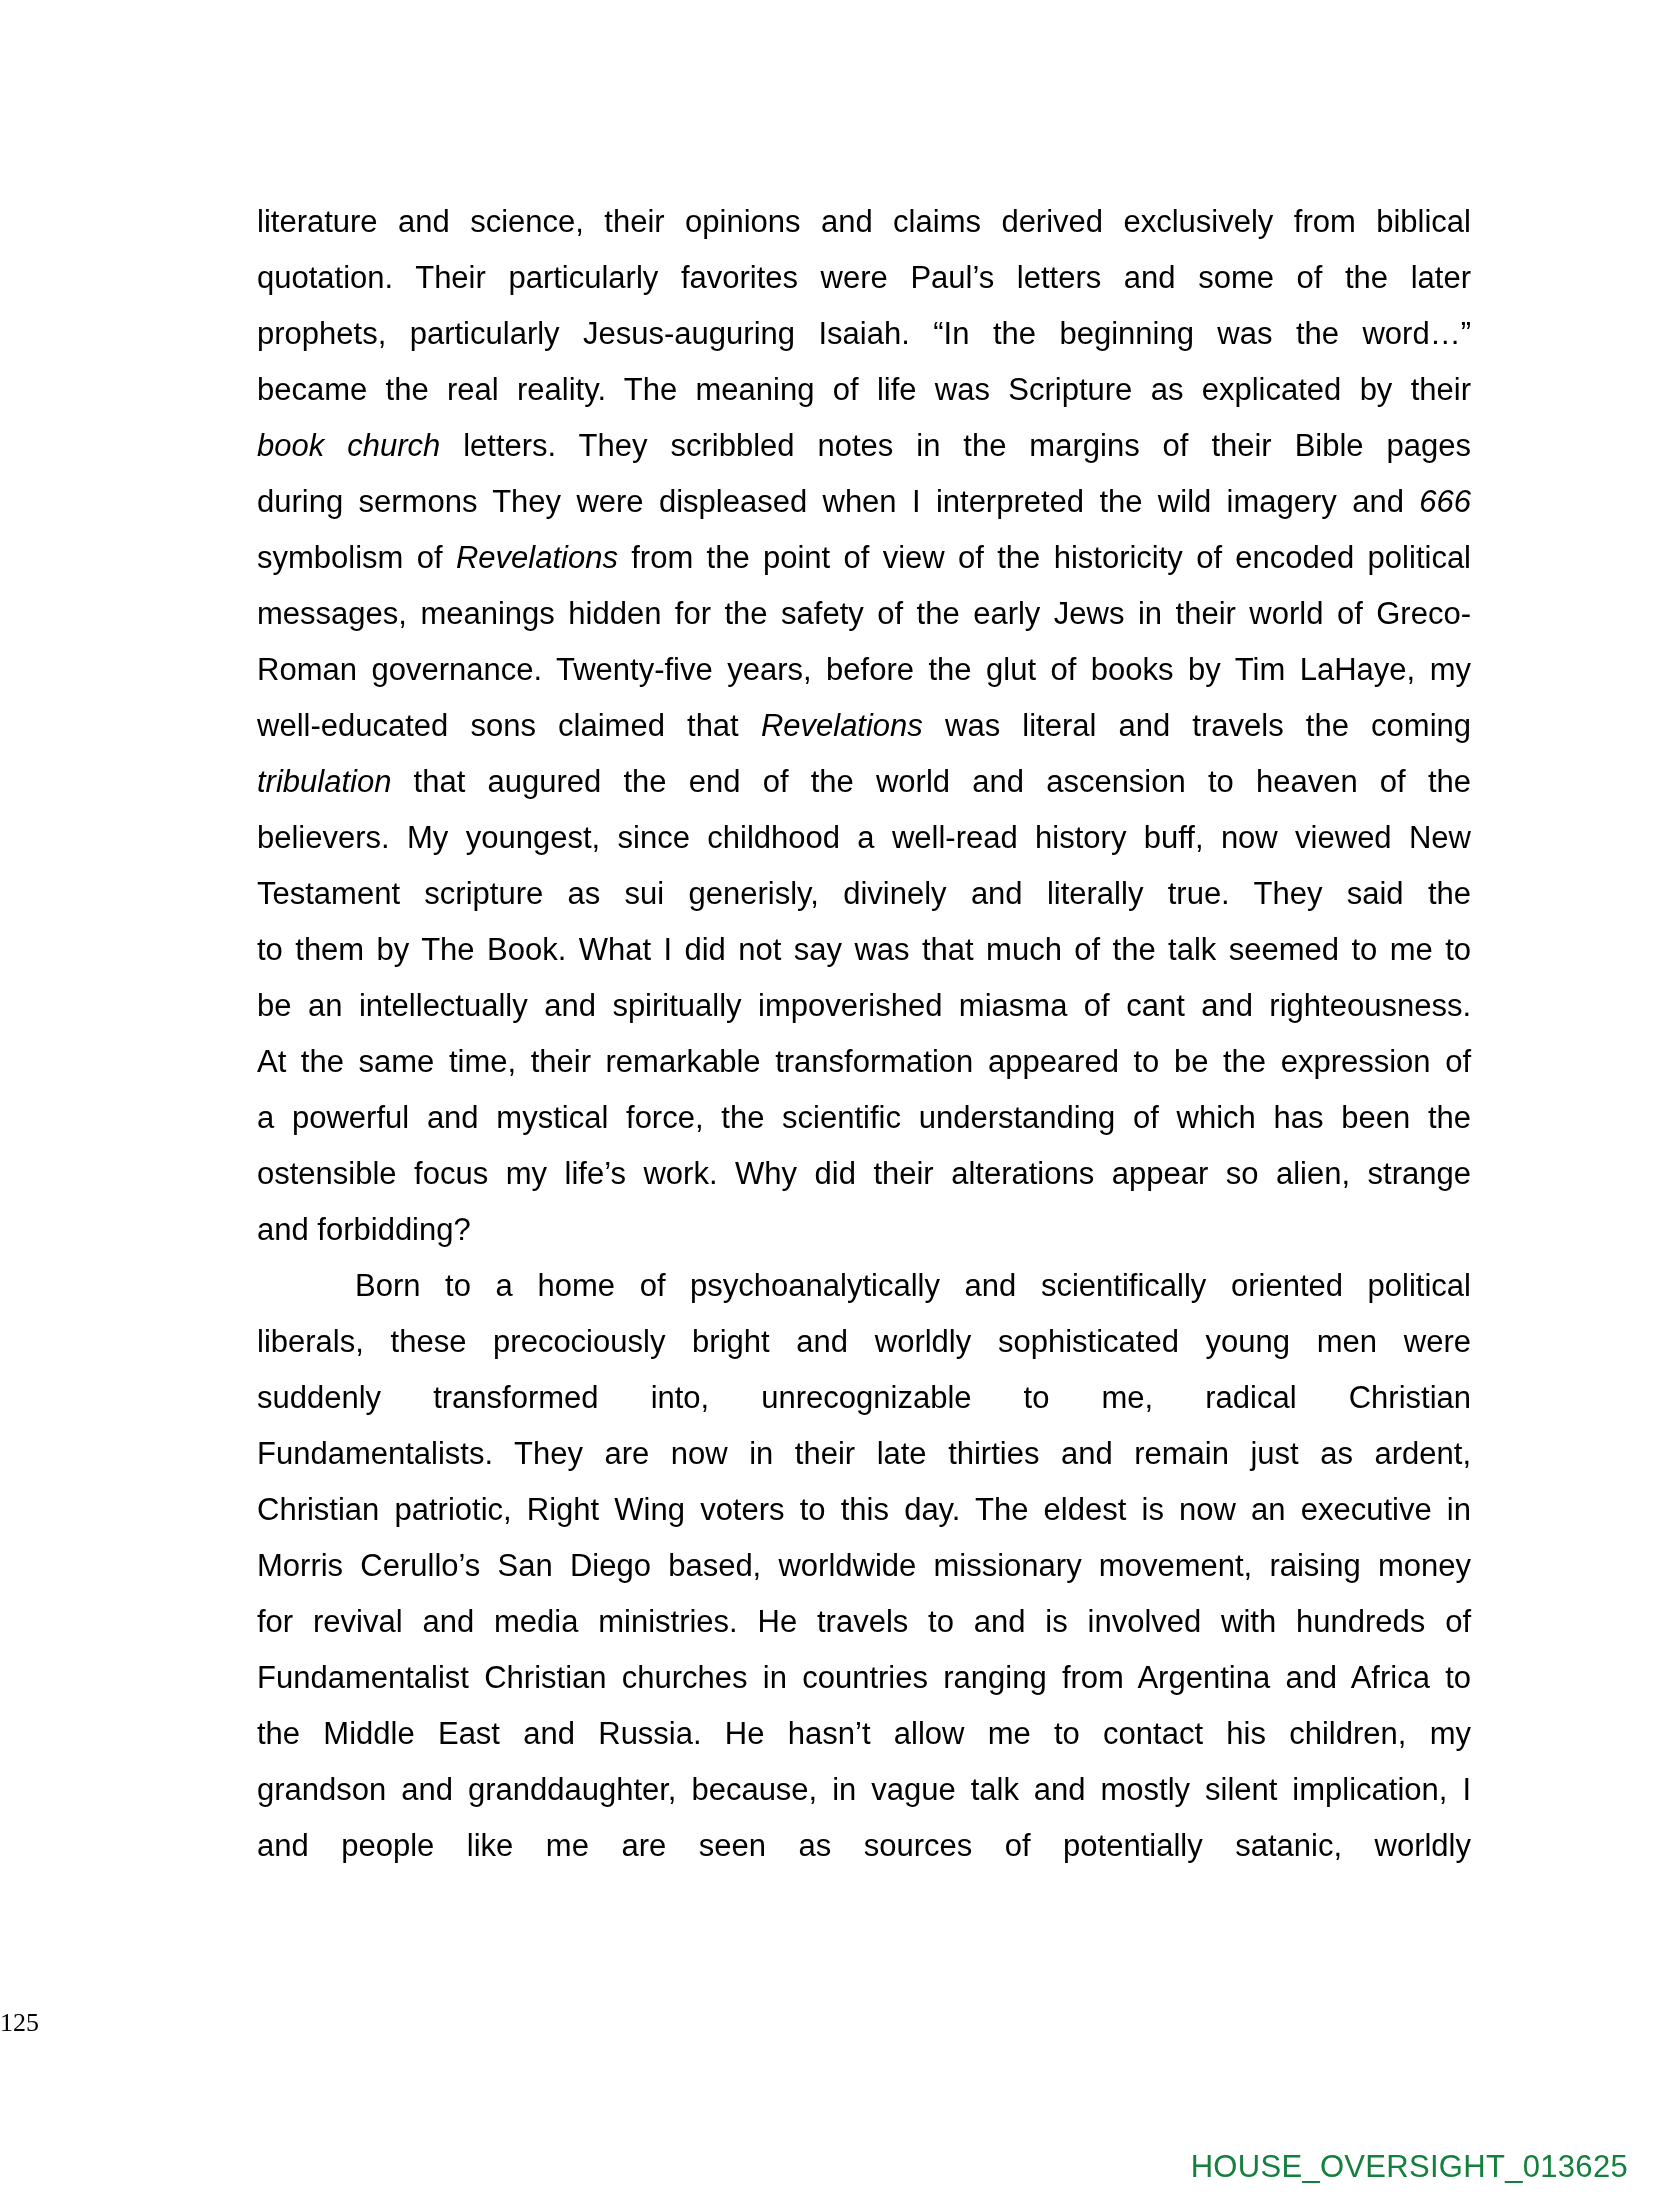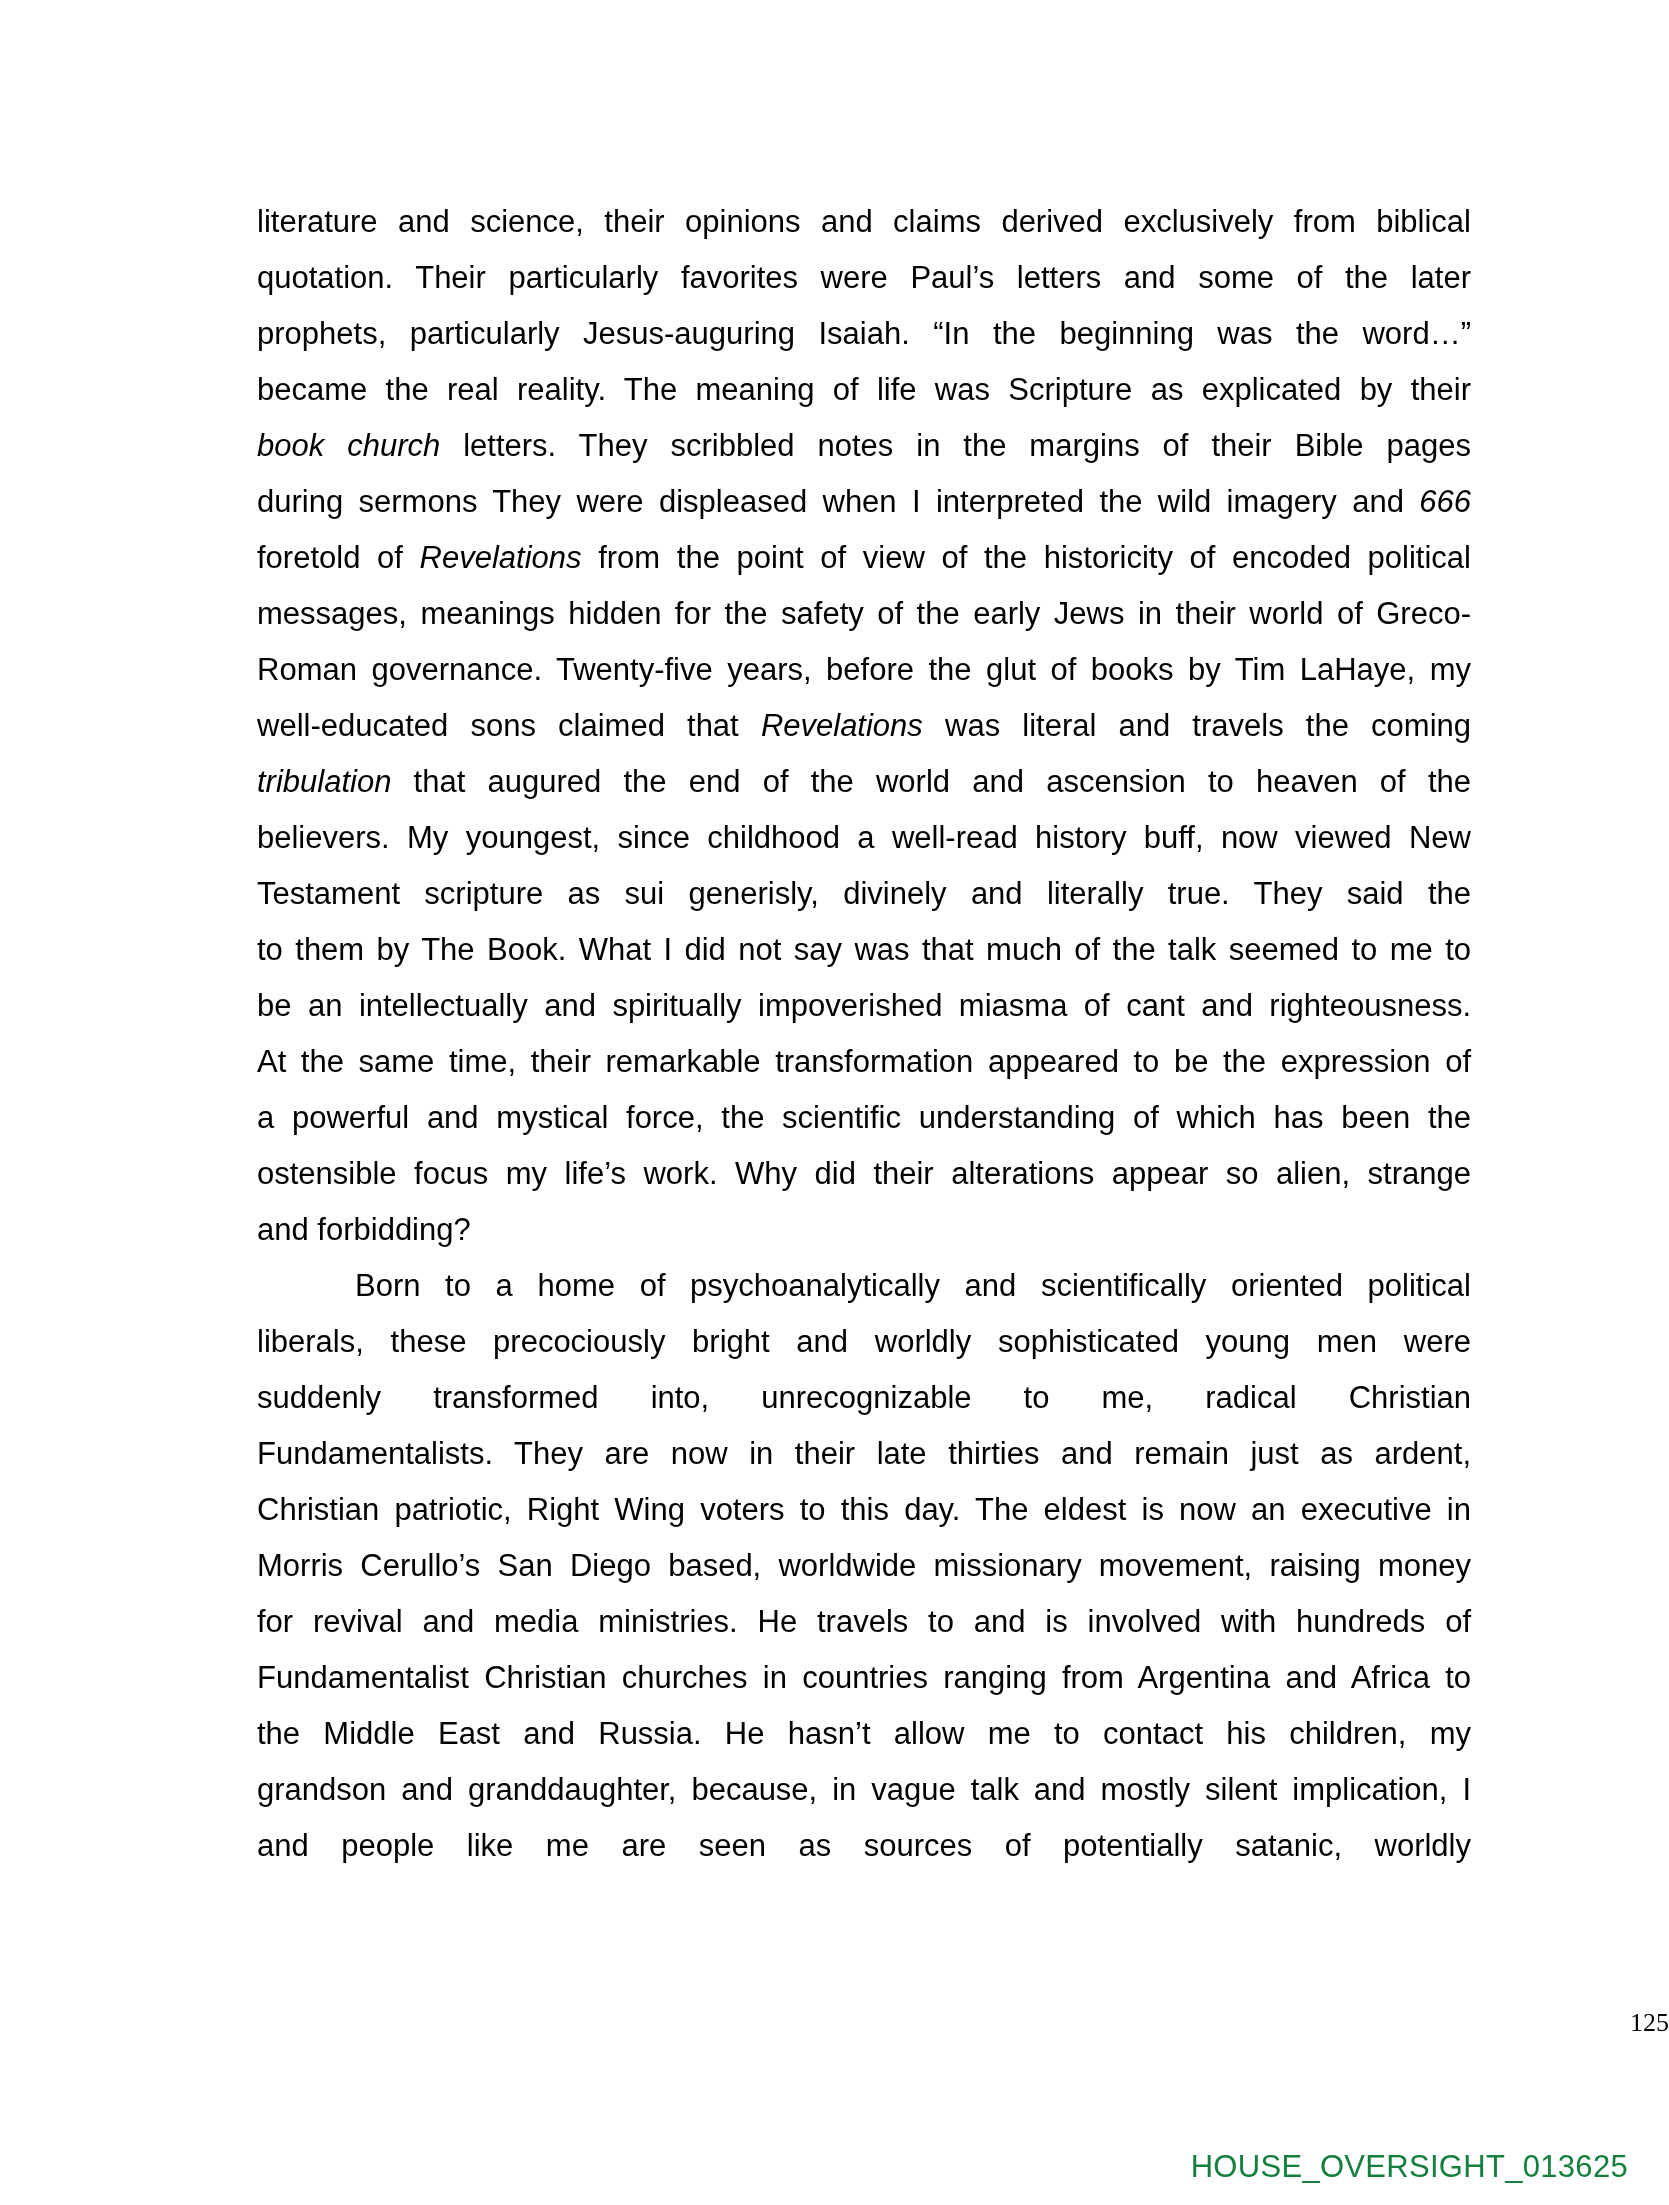--- a/index.html
+++ b/index.html
@@ -21,21 +21,21 @@
     text-align: justify;
     text-align-last: justify;
   }
   .line.last { text-align: right; text-align-last: left; }
   .line.indent { padding-left: 98px; }
   .line em { font-style: italic; }
   .page-number {
     position: absolute;
     left: 0; width: 1669px;
     top: 2008px;
-    text-align: right;
+    text-align: left;
     font-family: "Liberation Serif", serif;
     font-size: 26px;
     color: #000;
   }
   .bates {
     position: absolute;
     right: 41px;
     top: 2149px;
     font-family: "Liberation Sans", sans-serif;
     font-size: 31px;
@@ -48,21 +48,21 @@
 
 <div class="page">
   <div class="body-text" id="body-text">
       <div>
         <div class="line"><span>literature and science, their opinions and claims derived exclusively from biblical</span></div>
         <div class="line"><span>quotation. Their particularly favorites were Paul’s letters and some of the later</span></div>
         <div class="line"><span>prophets, particularly Jesus-auguring Isaiah. “In the beginning was the word…”</span></div>
         <div class="line"><span>became the real reality. The meaning of life was Scripture as explicated by their</span></div>
         <div class="line"><em>book church</em><span> letters. They scribbled notes in the margins of their Bible pages</span></div>
         <div class="line"><span>during sermons They were displeased when I interpreted the wild imagery and </span><em>666</em></div>
-        <div class="line"><span>foretold of </span><em>Revelations</em><span> from the point of view of the historicity of encoded political</span></div>
+        <div class="line"><span>symbolism of </span><em>Revelations</em><span> from the point of view of the historicity of encoded political</span></div>
         <div class="line"><span>messages, meanings hidden for the safety of the early Jews in their world of Greco-</span></div>
         <div class="line"><span>Roman governance. Twenty-five years, before the glut of books by Tim LaHaye, my</span></div>
         <div class="line"><span>well-educated sons claimed that </span><em>Revelations</em><span> was literal and travels the coming</span></div>
         <div class="line"><em>tribulation</em><span> that augured the end of the world and ascension to heaven of the</span></div>
         <div class="line"><span>believers. My youngest, since childhood a well-read history buff, now viewed New</span></div>
         <div class="line"><span>Testament scripture as sui generisly, divinely and literally true. They said the</span></div>
         <div class="line"><span>to them by The Book. What I did not say was that much of the talk seemed to me to</span></div>
         <div class="line"><span>be an intellectually and spiritually impoverished miasma of cant and righteousness.</span></div>
         <div class="line"><span>At the same time, their remarkable transformation appeared to be the expression of</span></div>
         <div class="line"><span>a powerful and mystical force, the scientific understanding of which has been the</span></div>

